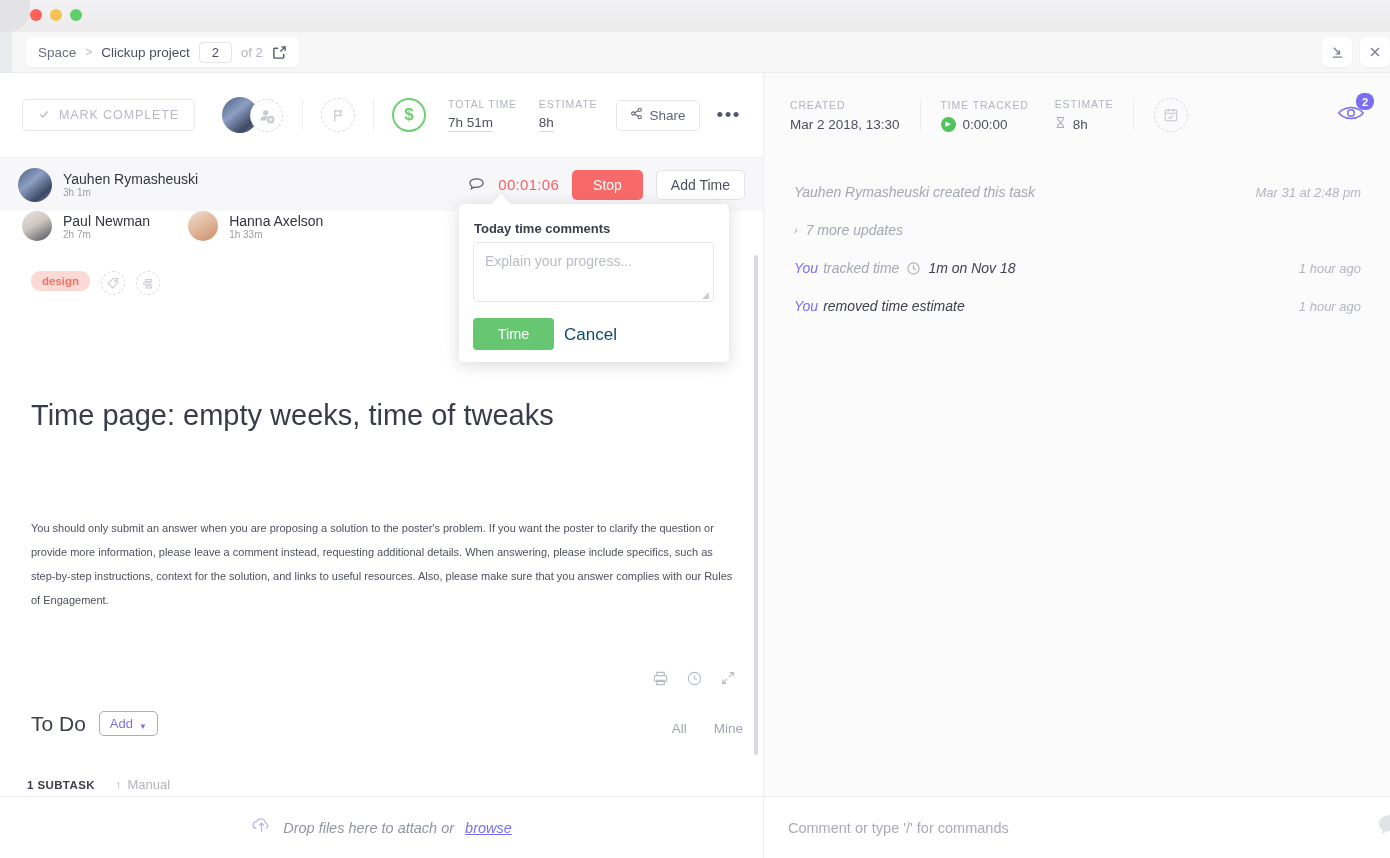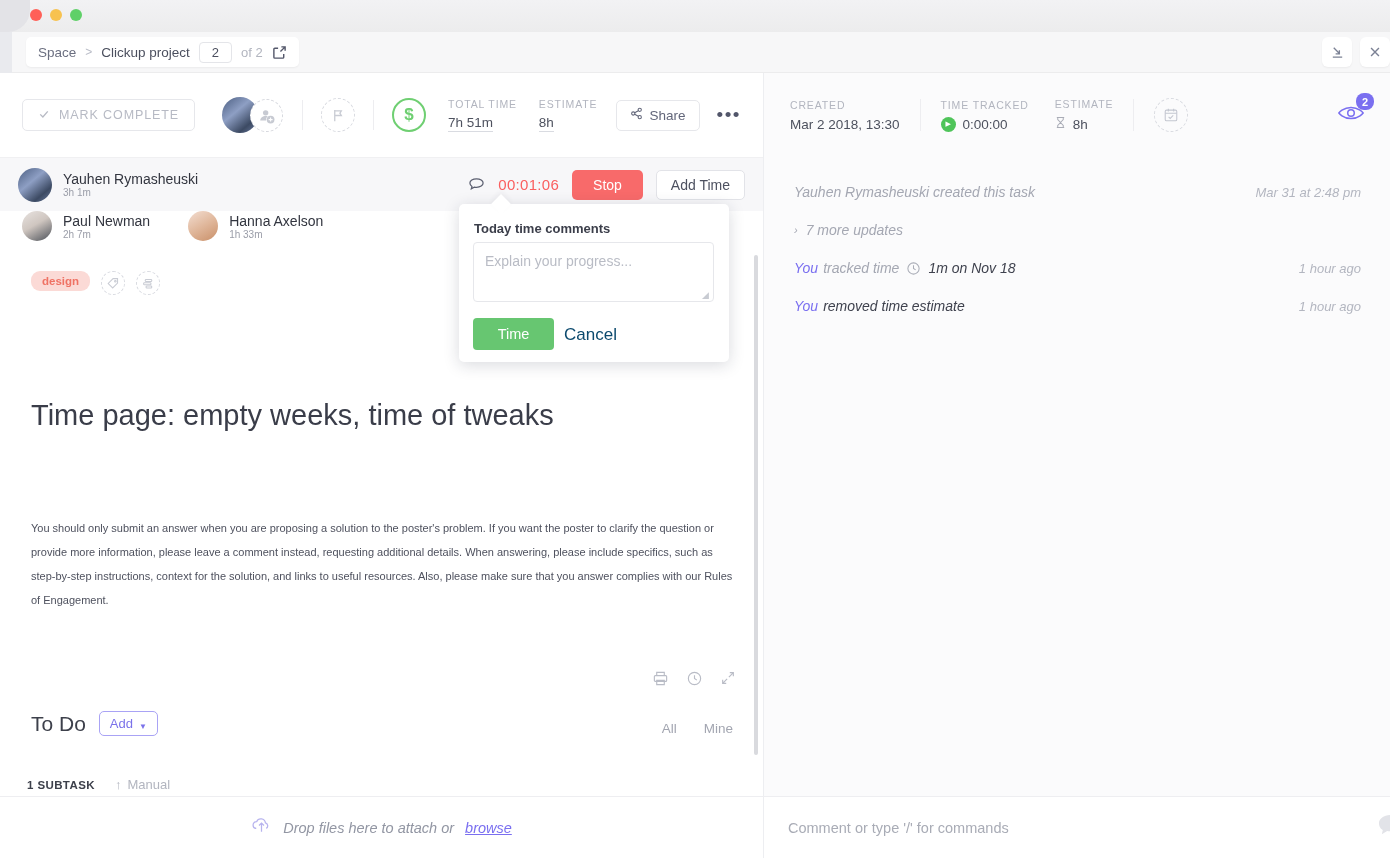--- a/index.html
+++ b/index.html
@@ -166,21 +166,21 @@
     color: #b9bcc6;
   }
 
   
   .todo-head { position: absolute; top: 638px; left: 31px; display: flex; align-items: center; gap: 13px; }
   .todo-title { font-size: 21px; color: #3d404b; }
   .add-btn {
     border: 1px solid #a9a3f5; color: #7b72ea; border-radius: 5px;
     font-size: 13px; padding: 4px 10px; display: flex; align-items: flex-end; gap: 6px;
   }
-  .todo-filters { position: absolute; top: 648px; right: 30px; display: flex; gap: 27px; }
+  .todo-filters { position: absolute; top: 648px; right: 20px; display: flex; gap: 27px; }
   .filter { font-size: 13.5px; color: #a3a6b1; }
   .subtask-meta { position: absolute; top: 704px; left: 27px; display: flex; align-items: center; gap: 20px; }
   .subtask-count { font-size: 11.5px; font-weight: bold; letter-spacing: .4px; color: #3d404b; }
   .manual-sort { font-size: 13px; color: #b2b5bf; display: flex; align-items: center; gap: 6px; }
   .subtask-row {
     position: absolute; top: 737px; left: 0; width: 763px; height: 40px;
     display: flex; align-items: center; padding: 0 30px; gap: 13px;
   }
   .checkbox { width: 18px; height: 18px; border: 1px solid #d8dade; border-radius: 3px; background:#fff; }
   .subtask-name { font-size: 14.5px; color: #4b4e5b; }

